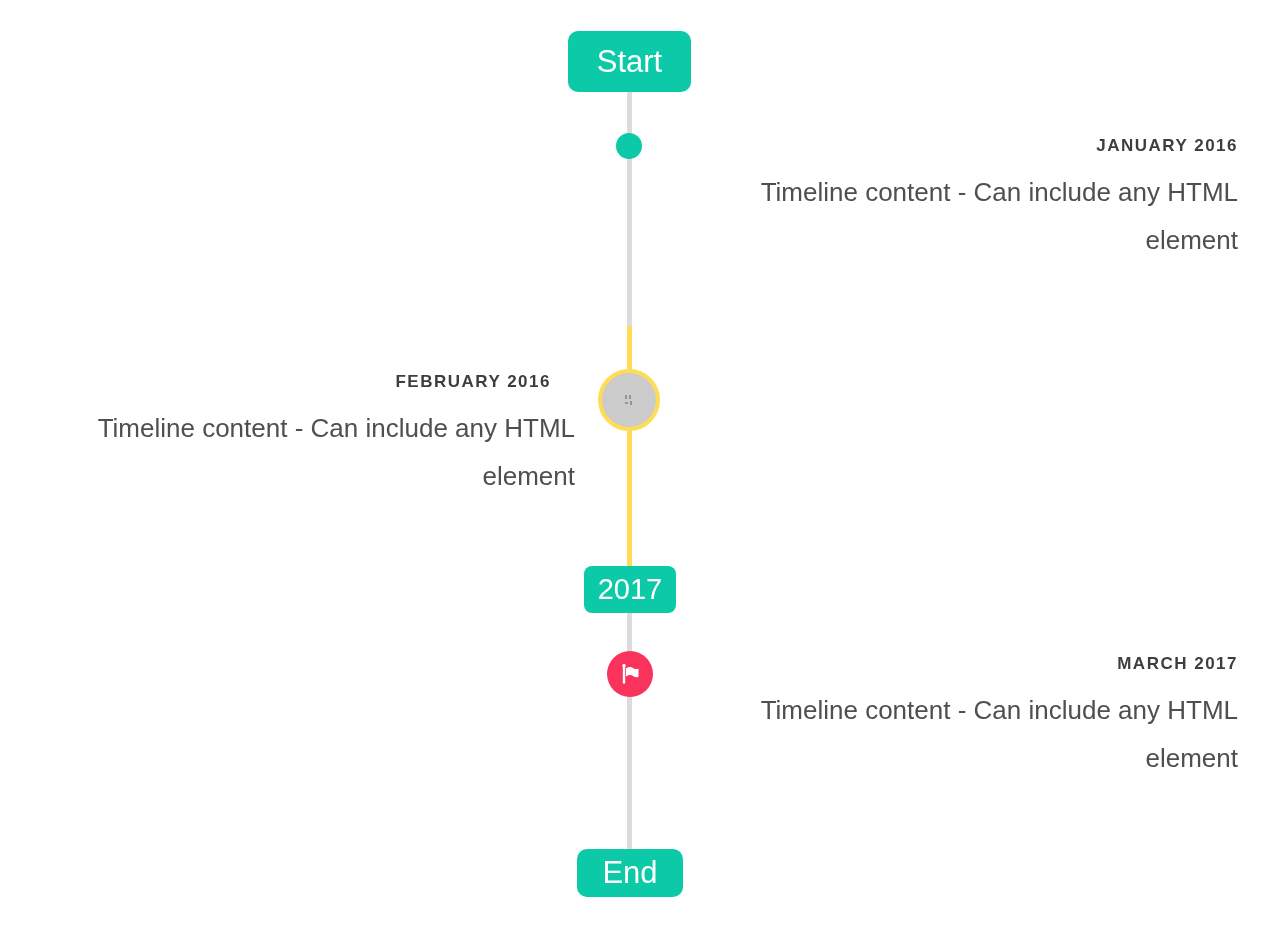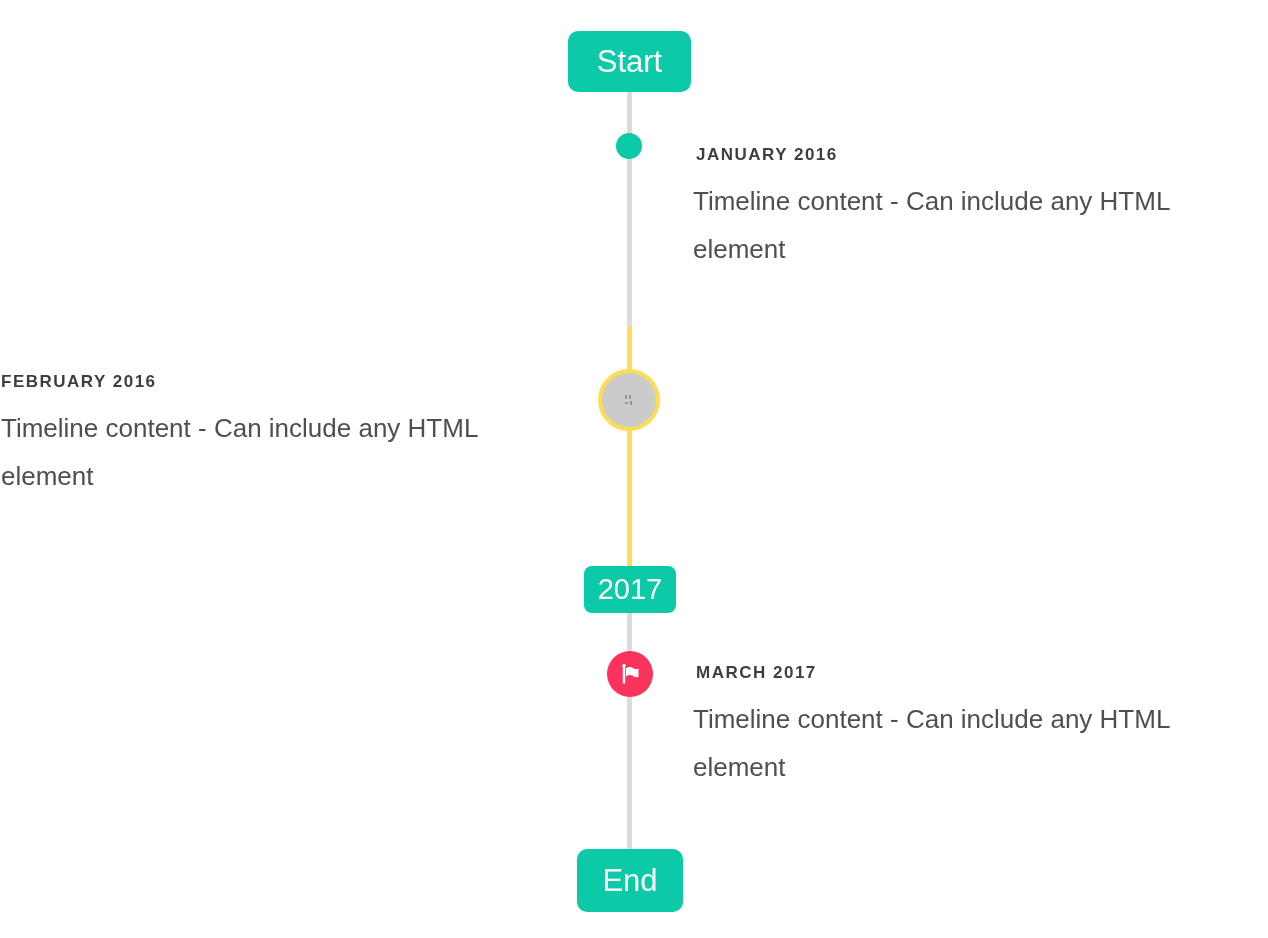--- a/index.html
+++ b/index.html
@@ -45,21 +45,21 @@
     justify-content:center;
     background:var(--accent);
     color:var(--flag-text);
     border-radius:10px;
     box-sizing:border-box;
     cursor:pointer;
     user-select:none;
   }
   .flag-start{ left:568px; top:31px;  width:123px; height:61px; font-size:31px; }
   .flag-year { left:584px; top:566px; width:92px;  height:47px; font-size:29px; border-radius:8px; }
-  .flag-end  { left:577px; top:849px; width:106px; height:63px; font-size:31px; }
+  .flag-end  { left:577px; top:849px; width:106px; height:48px; font-size:31px; }
   
   .marker{
     position:absolute;
     border-radius:50%;
     box-sizing:border-box;
     display:flex;
     align-items:center;
     justify-content:center;
   }
   .marker-dot{
@@ -76,22 +76,22 @@
   .marker-flag{
     left:607px; top:651px;
     width:46px; height:46px;
     background:var(--danger);
   }
   
   .item{
     position:absolute;
     width:545px;
   }
-  .item-right{ left:693px; text-align:left;margin-top:9px; }
-  .item-left { right:722px; text-align:left; }
+  .item-right{ left:693px; text-align:right; }
+  .item-left { right:693px; text-align:right; }
   .item-title{
     font-size:17px;
     font-weight:bold;
     letter-spacing:1.5px;
     line-height:26px;
     color:var(--title-color);
   }
   .item-left .item-title{ padding-right:24px; }
   .item-right .item-title{ padding-left:3px; }
   .item-content{

